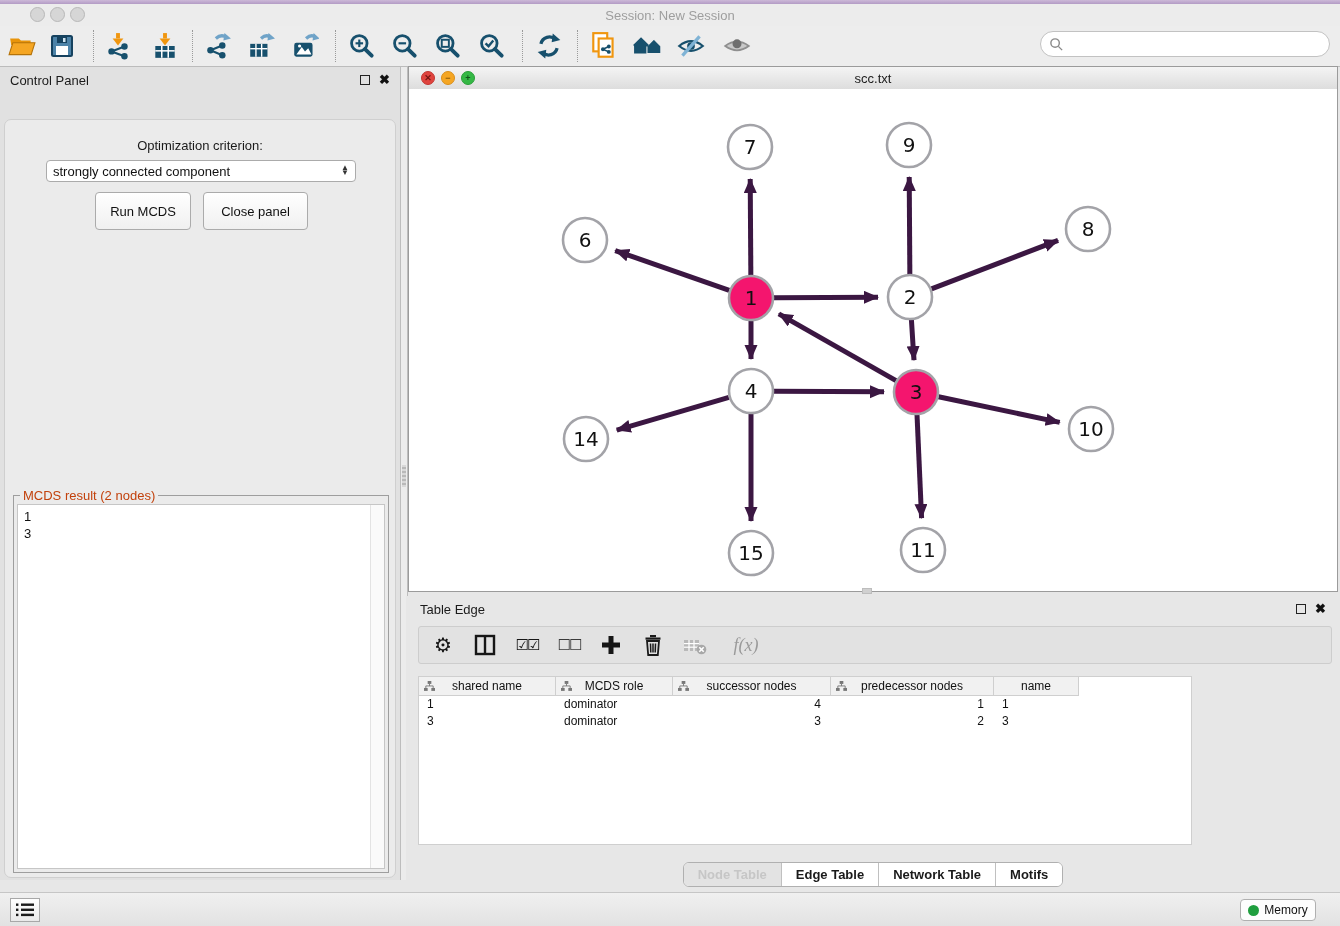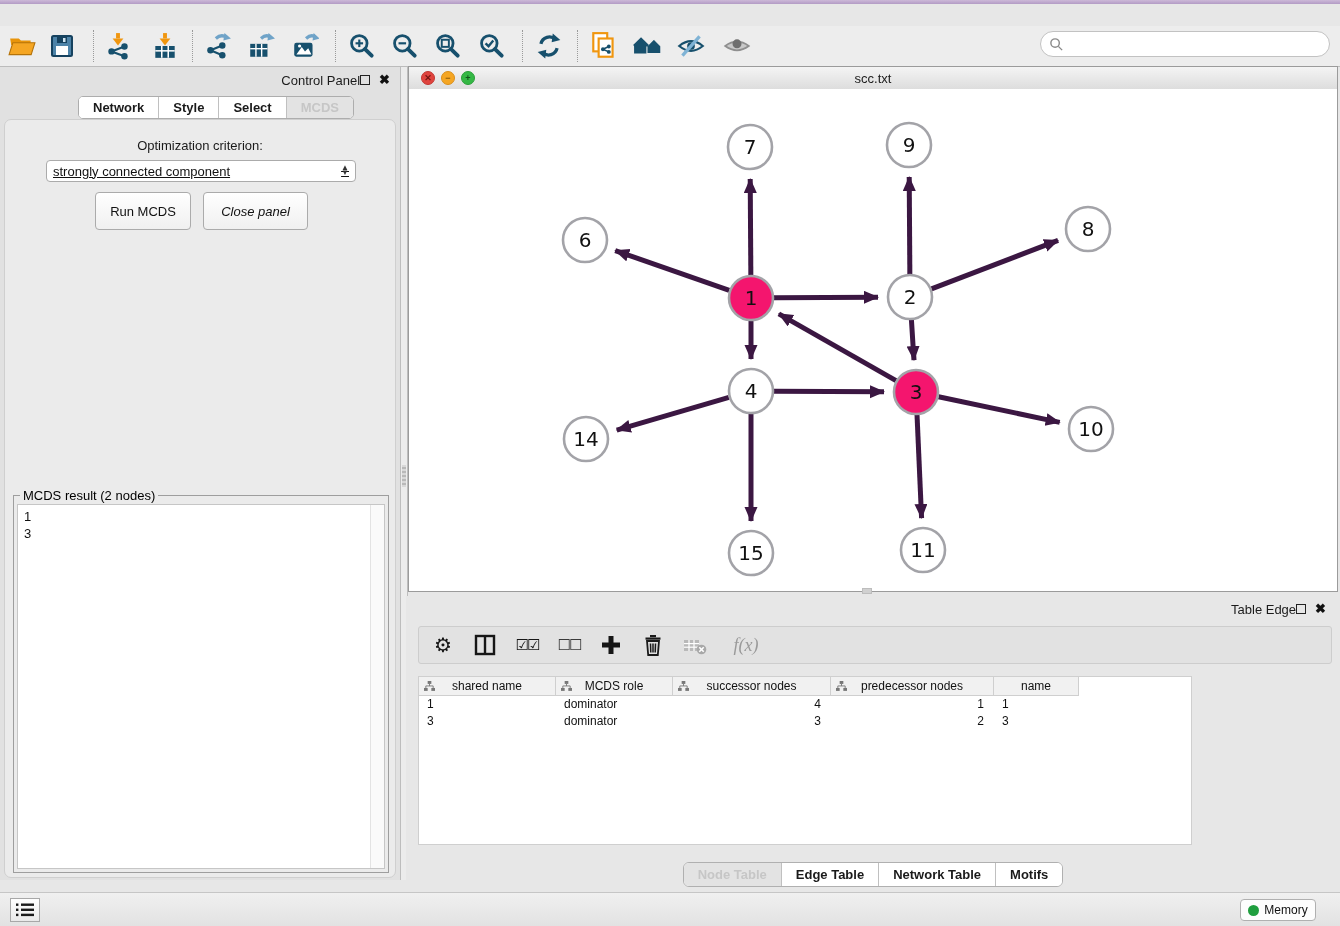--- a/index.html
+++ b/index.html
@@ -21,49 +21,49 @@
   .tb-sep{position:absolute;top:4px;height:32px;width:0;
     border-left:1px dotted #9a9a9a;}
   #search-box{position:absolute;left:1040px;top:5px;width:290px;height:26px;
     background:#fff;border:1px solid #c2c2c2;border-radius:13px;box-sizing:border-box;
     display:flex;align-items:center;padding-left:8px;}
   #search-box input{border:none;outline:none;flex:1;font-size:13px;background:transparent;
     font-family:"Liberation Sans",sans-serif;}
   
   #control-panel{position:absolute;left:0;top:67px;width:400px;height:813px;background:#e1e1e1;}
   .panel-header{height:26px;display:flex;align-items:center;padding:0 10px;}
-  .panel-header .ph-title{font-size:13px;color:#1b1b1b;flex:1;text-align:right;}
+  .panel-header .ph-title{font-size:13px;color:#1b1b1b;flex:1;}
   .ph-float{width:10px;height:10px;border:1.6px solid #222;box-sizing:border-box;margin-right:9px;}
   .ph-close{font-size:13px;color:#111;font-weight:bold;line-height:10px;}
   #cp-tabs{position:absolute;left:78px;top:29px;height:21px;display:flex;
     border:1px solid #adadad;border-radius:5px;overflow:hidden;background:#fff;}
   .seg{display:flex;align-items:center;justify-content:center;font-size:13px;
     font-weight:bold;color:#1a1a1a;background:#fff;border-right:1px solid #c0c0c0;
     padding:0 14px;white-space:nowrap;}
   .seg:last-child{border-right:none;}
   .seg.selected{background:#e3e3e3;color:#c6c6c6;}
   #cp-body{position:absolute;left:4px;top:52px;width:392px;height:759px;
     background:#ebebeb;border:1px solid #cfcfcf;border-radius:7px;box-sizing:border-box;}
   #opt-label{position:absolute;left:0;top:18px;width:100%;text-align:center;
     font-size:13px;color:#1a1a1a;}
   #opt-dropdown{position:absolute;left:41px;top:40px;width:310px;height:22px;
     background:#fff;border:1px solid #ababab;border-radius:4px;box-sizing:border-box;
-    display:flex;align-items:center;padding:0 6px;font-size:13px;color:#111;text-decoration:underline;}
+    display:flex;align-items:center;padding:0 6px;font-size:13px;color:#111;}
   #opt-dropdown .dd-value{flex:1;}
   .dd-arrows{display:flex;flex-direction:column;align-items:center;line-height:4px;}
   .dd-arrows span{font-size:8px;color:#333;height:5px;}
   .cp-btn{position:absolute;top:72px;height:38px;background:linear-gradient(#ffffff,#f0f0f0);
     border:1px solid #ababab;border-radius:4px;box-sizing:border-box;font-size:13px;
     color:#111;display:flex;align-items:center;justify-content:center;}
   #run-btn{left:90px;width:96px;}
-  #closepanel-btn{left:198px;width:105px;font-style:italic;}
+  #closepanel-btn{left:198px;width:105px;}
   #result-group{position:absolute;left:8px;top:375px;width:376px;height:378px;
     border:1px solid #9e9e9e;box-sizing:border-box;}
   #result-legend{position:absolute;left:6px;top:-8px;background:#ebebeb;padding:0 3px;
-    font-size:13px;color:#000000;}
+    font-size:13px;color:#c2410c;}
   #result-area{position:absolute;left:3px;top:8px;right:3px;bottom:3px;background:#fff;
     border:1px solid #c6c6c6;display:flex;}
   #result-lines{flex:1;padding:3px 6px;font-size:13px;line-height:17px;color:#111;}
   #result-scroll{width:13px;background:#fafafa;border-left:1px solid #e3e3e3;}
   
   #v-splitter{position:absolute;left:400px;top:67px;width:8px;height:813px;background:#ececec;
     border-left:1px solid #bdbdbd;border-right:1px solid #bdbdbd;box-sizing:border-box;}
   #v-grip{position:absolute;left:1px;top:398px;width:4px;height:22px;
     background:repeating-linear-gradient(#d8d8d8 0 2px,#b9b9b9 2px 4px);}
   
@@ -113,20 +113,26 @@
     align-items:center;justify-content:center;gap:5px;font-size:12px;color:#111;}
   #memory-dot{width:11px;height:11px;border-radius:50%;background:#1f9e3e;}
 </style>
 </head>
 <body>
 
 <div id="window">
 
   <div id="top-strip"></div>
 
+  <div id="titlebar">
+    <div class="tl-dot" style="left:30px"></div>
+    <div class="tl-dot" style="left:50px"></div>
+    <div class="tl-dot" style="left:70px"></div>
+    <div class="title">Session: New Session</div>
+  </div>
 
   <div id="toolbar">
     <div class="tb-btn" style="left:7px">
       <svg width="28" height="28" viewBox="0 0 26 26">
           <path d="M2 6h8l2 2h9v4H3z" fill="#e8940a"></path>
           <path d="M1 21 L4.5 10 H25 L21.5 21 Z" fill="#f5a623" stroke="#b57309" stroke-width="1"></path>
         </svg>
     </div>
     <div class="tb-btn" style="left:47px">
       <svg width="26" height="26" viewBox="0 0 26 26">
@@ -278,26 +284,20 @@
       <input type="text" placeholder="" style="">
     </div>
   </div>
 
   <div id="control-panel">
     <div class="panel-header">
       <span class="ph-title">Control Panel</span>
       <span class="ph-float"></span>
       <span class="ph-close">✖</span>
     </div>
-    <div id="cp-tabs">
-        <div class="seg">Network</div>
-        <div class="seg">Style</div>
-        <div class="seg">Select</div>
-        <div class="seg selected">MCDS</div>
-      </div>
     <div id="cp-body">
       <div id="opt-label">Optimization criterion:</div>
       <div id="opt-dropdown">
         <span class="dd-value">strongly connected component</span>
         <span class="dd-arrows">
             <span>▲</span>
             <span>▼</span>
           </span>
       </div>
       <div class="cp-btn" id="run-btn">Run MCDS</div>

